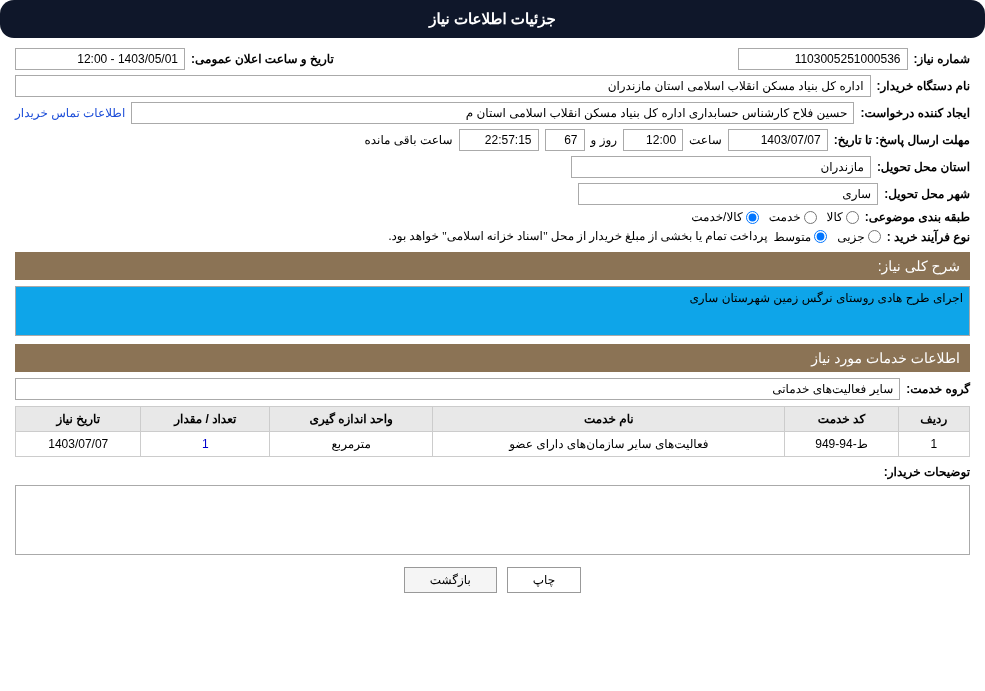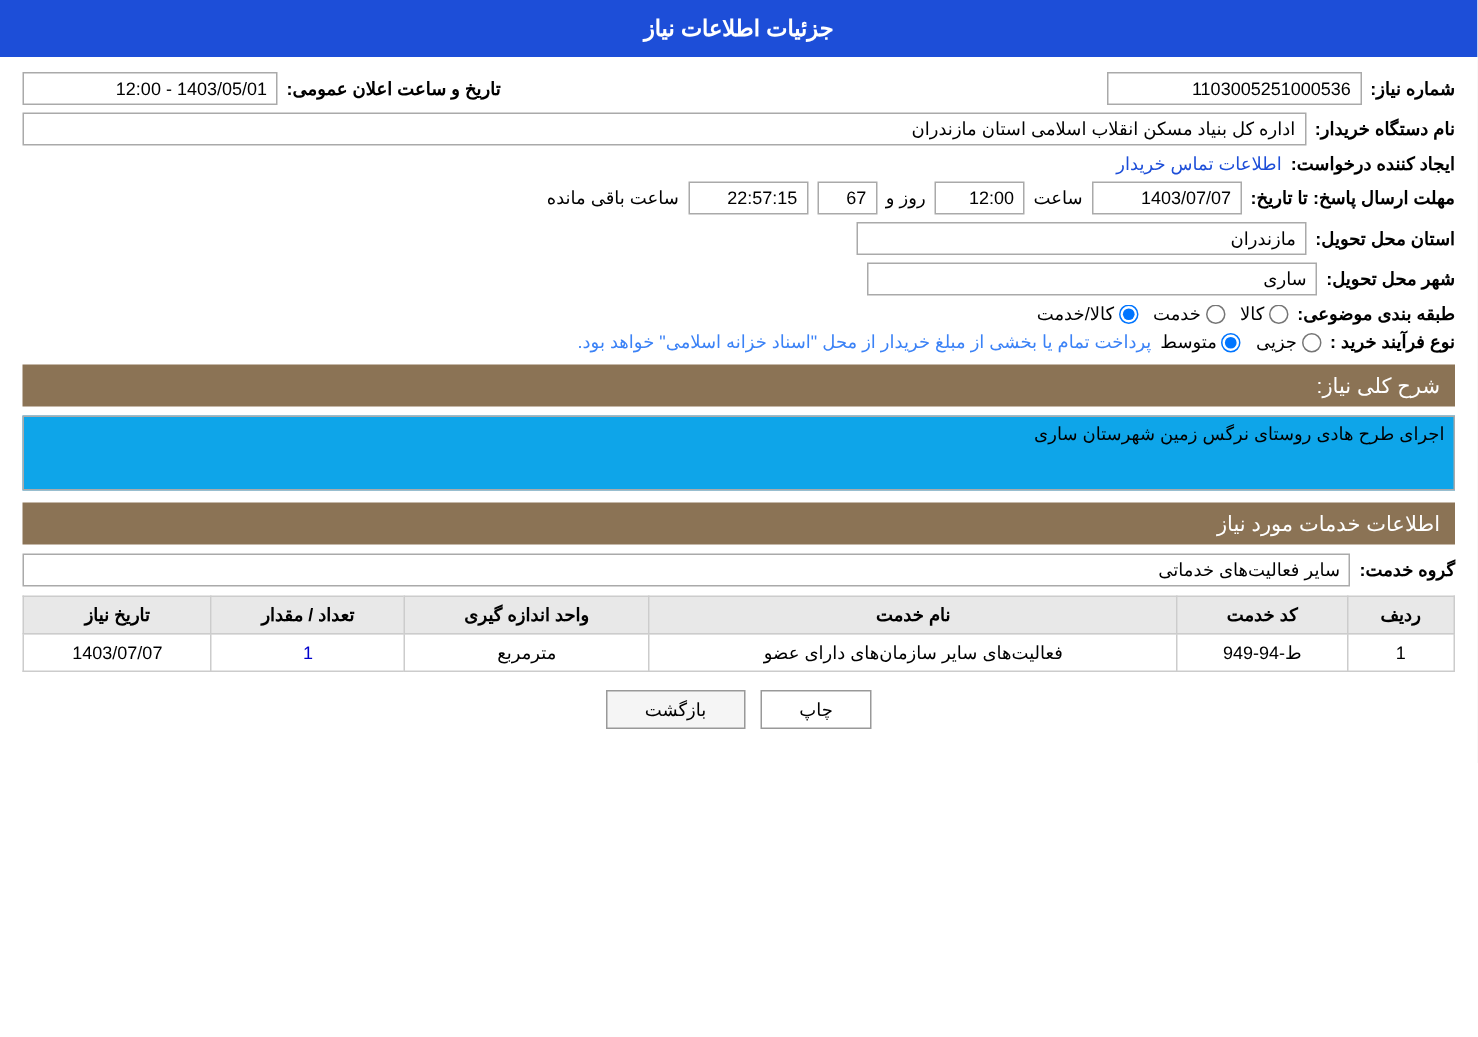--- a/index.html
+++ b/index.html
@@ -9,26 +9,27 @@
       background: #f0f0f0;
       direction: rtl;
     }
     .page-container {
       width: 985px;
       min-height: 691px;
       background: #fff;
       margin: 0 auto;
     }
     .header-bar {
-      background: #1d4ed8;
+      background: #0f172a;
       color: #fff;
       text-align: center;
       padding: 10px;
       font-size: 15px;
       font-weight: bold;
+      border-radius: 14px;
     }
     .content {
       padding: 10px 15px;
     }
     .value-box {
       border: 1px solid #aaa;
       background: #fff;
       padding: 3px 6px;
       min-height: 22px;
       flex: 1;
@@ -151,20 +152,21 @@
       <div class="date-box" style="min-width:170px;">1403/05/01 - 12:00</div>
     </div>
 
     <div class="row-wrap">
       <span class="inline-label">نام دستگاه خریدار:</span>
       <div class="value-box wide">اداره کل بنیاد مسکن انقلاب اسلامی استان مازندران</div>
     </div>
 
     <div class="row-wrap">
       <span class="inline-label">ایجاد کننده درخواست:</span>
+      <div class="value-box wide">حسین فلاح کارشناس حسابداری اداره کل بنیاد مسکن انقلاب اسلامی استان م</div>
       <span class="link-text">اطلاعات تماس خریدار</span>
     </div>
 
     <div class="row-wrap">
       <span class="inline-label">مهلت ارسال پاسخ: تا تاریخ:</span>
       <div class="date-box" style="min-width:100px;">1403/07/07</div>
       <span>ساعت</span>
       <div class="date-box" style="min-width:60px;">12:00</div>
       <span>روز و</span>
       <div class="date-box" style="min-width:40px;">67</div>
@@ -205,21 +207,21 @@
       <div class="radio-group">
         <div class="radio-item">
           <input type="radio" name="noe" style="">
           <span>جزیی</span>
         </div>
         <div class="radio-item">
           <input type="radio" name="noe" checked="" style="">
           <span>متوسط</span>
         </div>
       </div>
-      <span style="color:#3b82f6;">پرداخت تمام یا بخشی از مبلغ خریدار از محل "اسناد خزانه اسلامی" خواهد بود.</span>
+      <span style="color:#000000;font-family:Liberation Serif, serif;">پرداخت تمام یا بخشی از مبلغ خریدار از محل "اسناد خزانه اسلامی" خواهد بود.</span>
     </div>
 
     <div class="section-divider">
       <span>شرح کلی نیاز:</span>
     </div>
     <div style="margin-bottom:8px;">
       <div class="sharhc-box">اجرای طرح هادی روستای نرگس زمین شهرستان ساری</div>
     </div>
 
     <div class="section-divider">
@@ -247,20 +249,24 @@
       <td>1</td>
       <td>ط-94-949</td>
       <td>فعالیت‌های سایر سازمان‌های دارای عضو</td>
       <td>مترمربع</td>
       <td class="blue-text">1</td>
       <td>1403/07/07</td>
     </tr>
         </tbody>
     </table>
 
+    <div class="row-wrap" style="align-items:flex-start;">
+      <span class="inline-label">توضیحات خریدار:</span>
+      <textarea class="textarea-box" style=""></textarea>
+    </div>
 
     <div class="button-row">
       <button class="btn btn-print">چاپ</button>
       <button class="btn">بازگشت</button>
     </div>
 
   </div>
 </div>
 
 </body></html>

